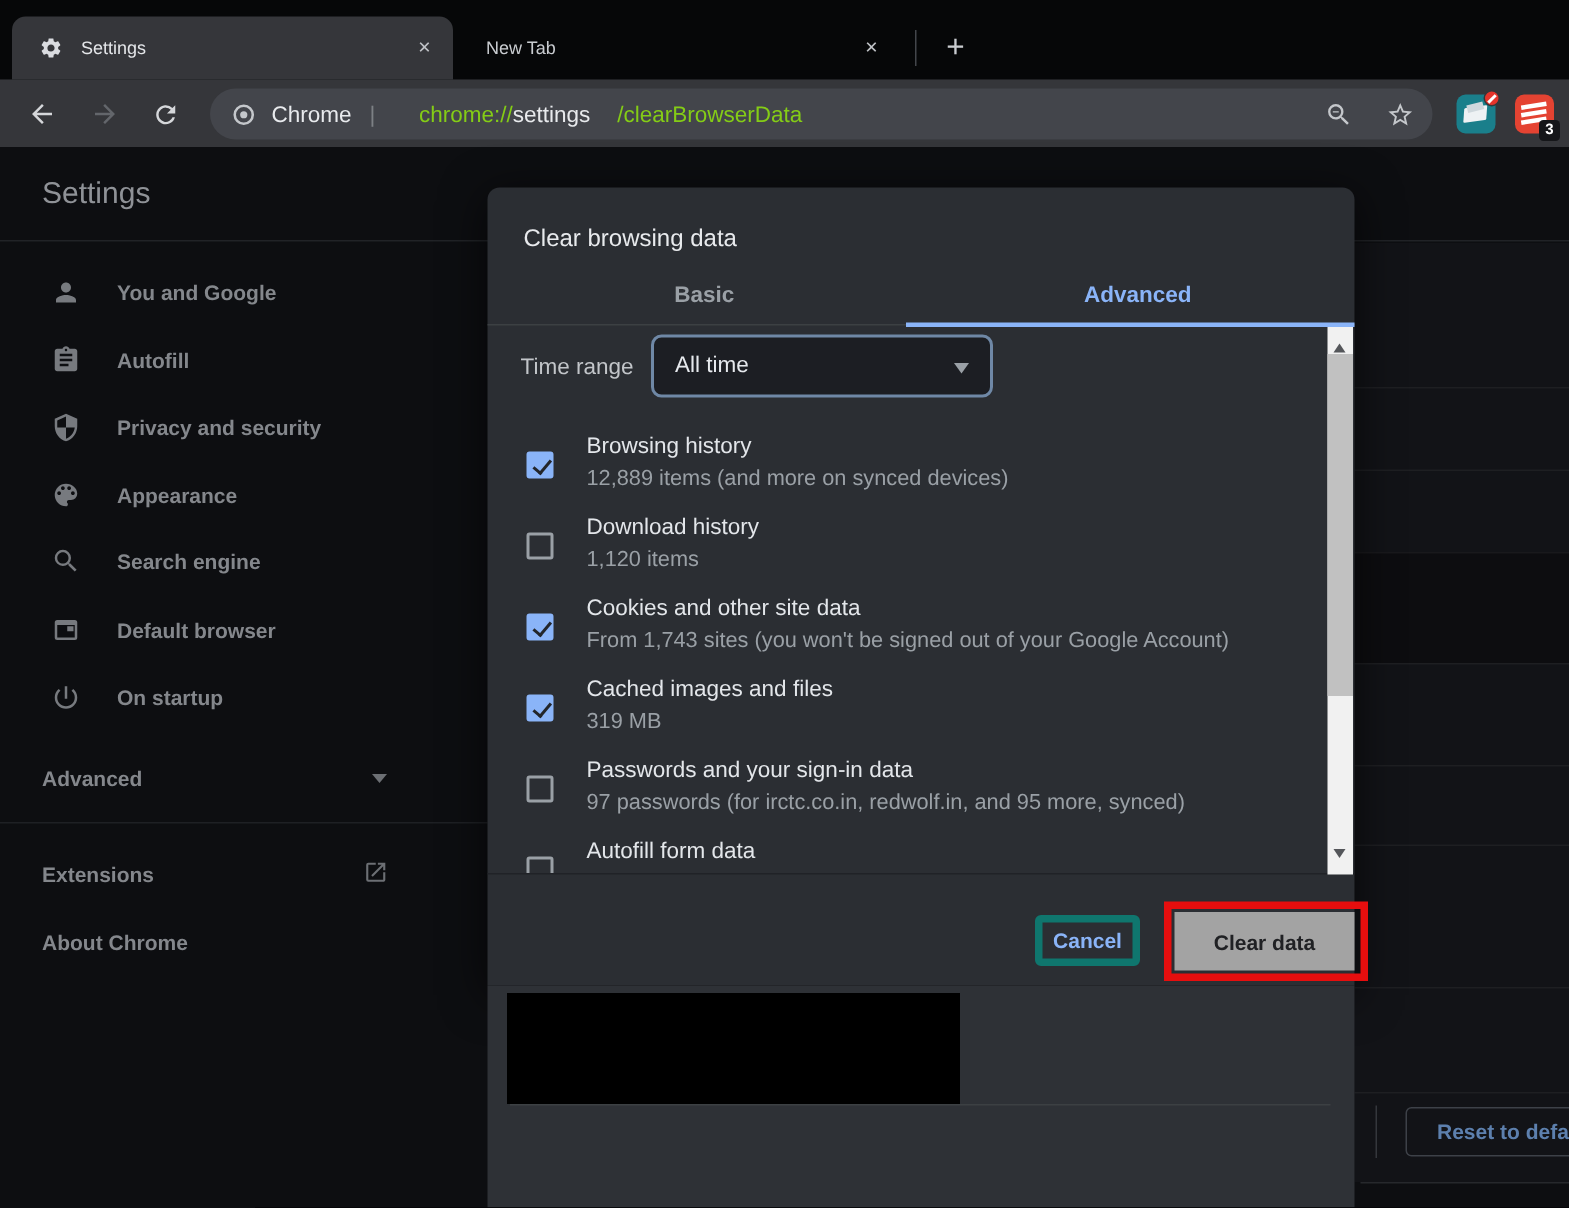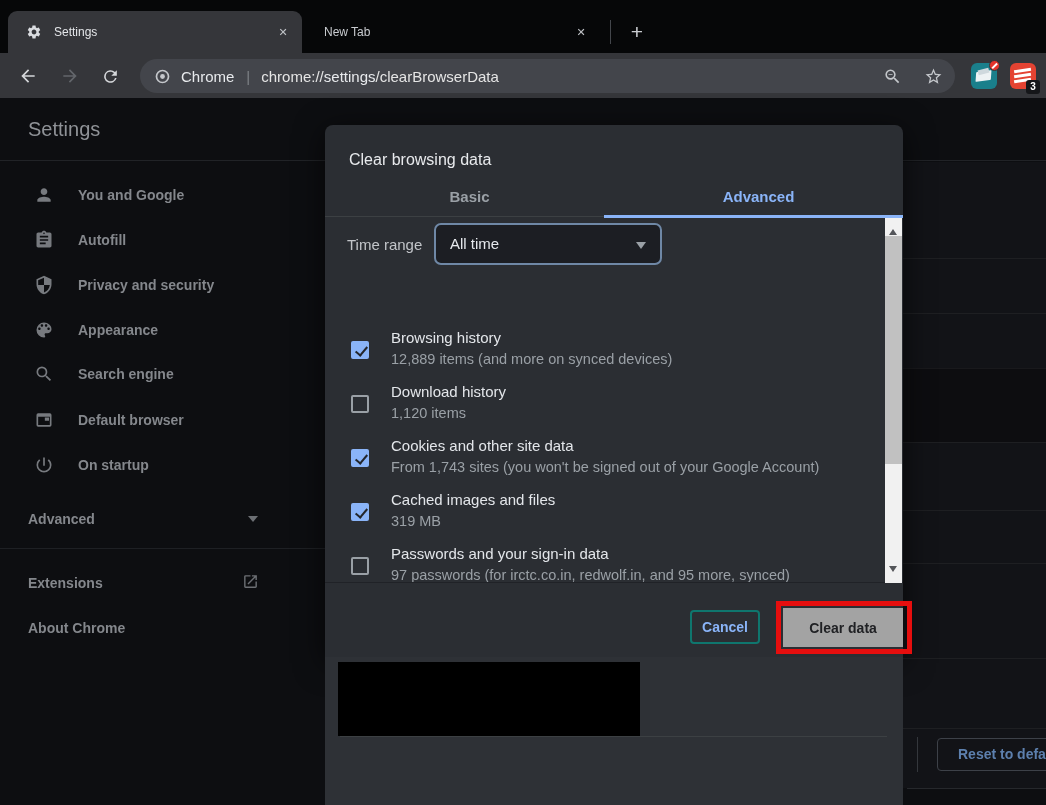--- a/index.html
+++ b/index.html
@@ -24,21 +24,21 @@
   .tab-sep { left:610px; top:20px; width:1px; height:24px; background:#43464b; }
   .newtab-btn { left:622px; top:18px; width:30px; height:30px; color:#c9ccd0; font-size:21px; text-align:center; line-height:28px; border-radius:50%; }
 
   .toolbar { left:0; top:53px; width:1046px; height:45px; background:#35363a; }
   .nav-ic { top:62px; width:28px; height:28px; display:flex; align-items:center; justify-content:center; border-radius:50%; }
   .omnibox {
     left:140px; top:59px; width:815px; height:34px; background:#43454b; border-radius:17px;
     display:flex; align-items:center; padding:0 12px 0 14px; font-size:15px;
   }
   .omni-sep { color:#7d8085; margin:0 11px 0 12px; font-weight:300; }
-  .url-dim { color:#e5e5e5; }
+  .url-dim { color:#84cc16;margin-left:18px; }
   .url-host { color:#e8eaed; }
   .ext-icon { top:63px; width:26px; height:26px; border-radius:6px; }
   .badge3 {
     position:absolute; right:-4px; bottom:-5px; width:14px; height:14px; background:#151619;
     color:#fff; font-size:10px; font-weight:700; text-align:center; line-height:14px; border-radius:3px;
   }
 
   
   .page-bg { left:0; top:98px; width:1046px; height:707px; background:#0d0e11; }
   .hdr-title { left:28px; top:118px; font-size:20px; color:#8f9297; }
@@ -73,38 +73,38 @@
   .dlg-scroll { left:0; top:93px; width:578px; height:365px; overflow:hidden; border-bottom:1px solid #202227; }
 
   .trange { position:absolute; left:22px; top:18px; font-size:15px; color:#c2c5c9; }
   .dropdown {
     position:absolute; left:109px; top:5px; width:228px; height:42px; background:#1c1e23;
     border:2px solid #6f88a6; border-radius:7px; color:#e6e9ed; font-size:15px; font-weight:400;
     line-height:38px; padding-left:14px;
   }
   .dd-caret { position:absolute; right:14px; top:17px; width:0; height:0; border:5.5px solid transparent; border-top:7px solid #9aa0a6; }
 
-  .cb-row { position:absolute; left:0; width:540px; height:46px;margin-top:40px; }
+  .cb-row { position:absolute; left:0; width:540px; height:46px; }
   .cb-box { position:absolute; left:26px; top:17px; width:18px; height:18px; border:2px solid #9aa0a6; border-radius:2px; }
   .cb-box.checked { background:#8ab4f8; border-color:#8ab4f8; }
   .cb-box.checked::after {
     content:""; position:absolute; left:5px; top:1px; width:5px; height:10px;
     border:solid #23262b; border-width:0 2.5px 2.5px 0; transform:rotate(40deg);
   }
   .cb-title { position:absolute; left:66px; top:5px; font-size:15px; color:#e3e6ea; }
   .cb-sub { position:absolute; left:66px; top:27px; font-size:14.5px; color:#9aa0a6; }
 
   .sbar { position:absolute; left:560px; top:93px; width:17px; height:365px; background:#f1f1f1; }
   .sbar-thumb { position:absolute; left:0; top:18px; width:17px; height:228px; background:#c1c1c1; }
   .sbar-up { position:absolute; left:4px; top:7px; width:0; height:0; border:4.5px solid transparent; border-bottom:6px solid #54565a; }
   .sbar-dn { position:absolute; left:4px; bottom:7px; width:0; height:0; border:4.5px solid transparent; border-top:6px solid #54565a; }
 
   .btn-cancel {
     position:absolute; left:365px; top:485px; width:70px; height:34px; background:transparent;
-    border:2px solid #0f766e; border-radius:4px; color:#8ab4f8; font-size:14px; font-weight:700;
+    border:5px solid #0f766e; border-radius:4px; color:#8ab4f8; font-size:14px; font-weight:700;
     font-family:inherit;
   }
   .btn-clear {
     position:absolute; left:458px; top:483px; width:120px; height:39px; background:#a3a3a3;
     border:none; border-radius:0; color:#202124; font-size:14px; font-weight:700; font-family:inherit;
   }
   .red-annot { left:776px; top:601px; width:136px; height:53px; border:5px solid #e60e0e; z-index:30; }
 
   
   .bottom-panel { left:325px; top:657px; width:578px; height:148px; background:#2e3136; z-index:5; }

